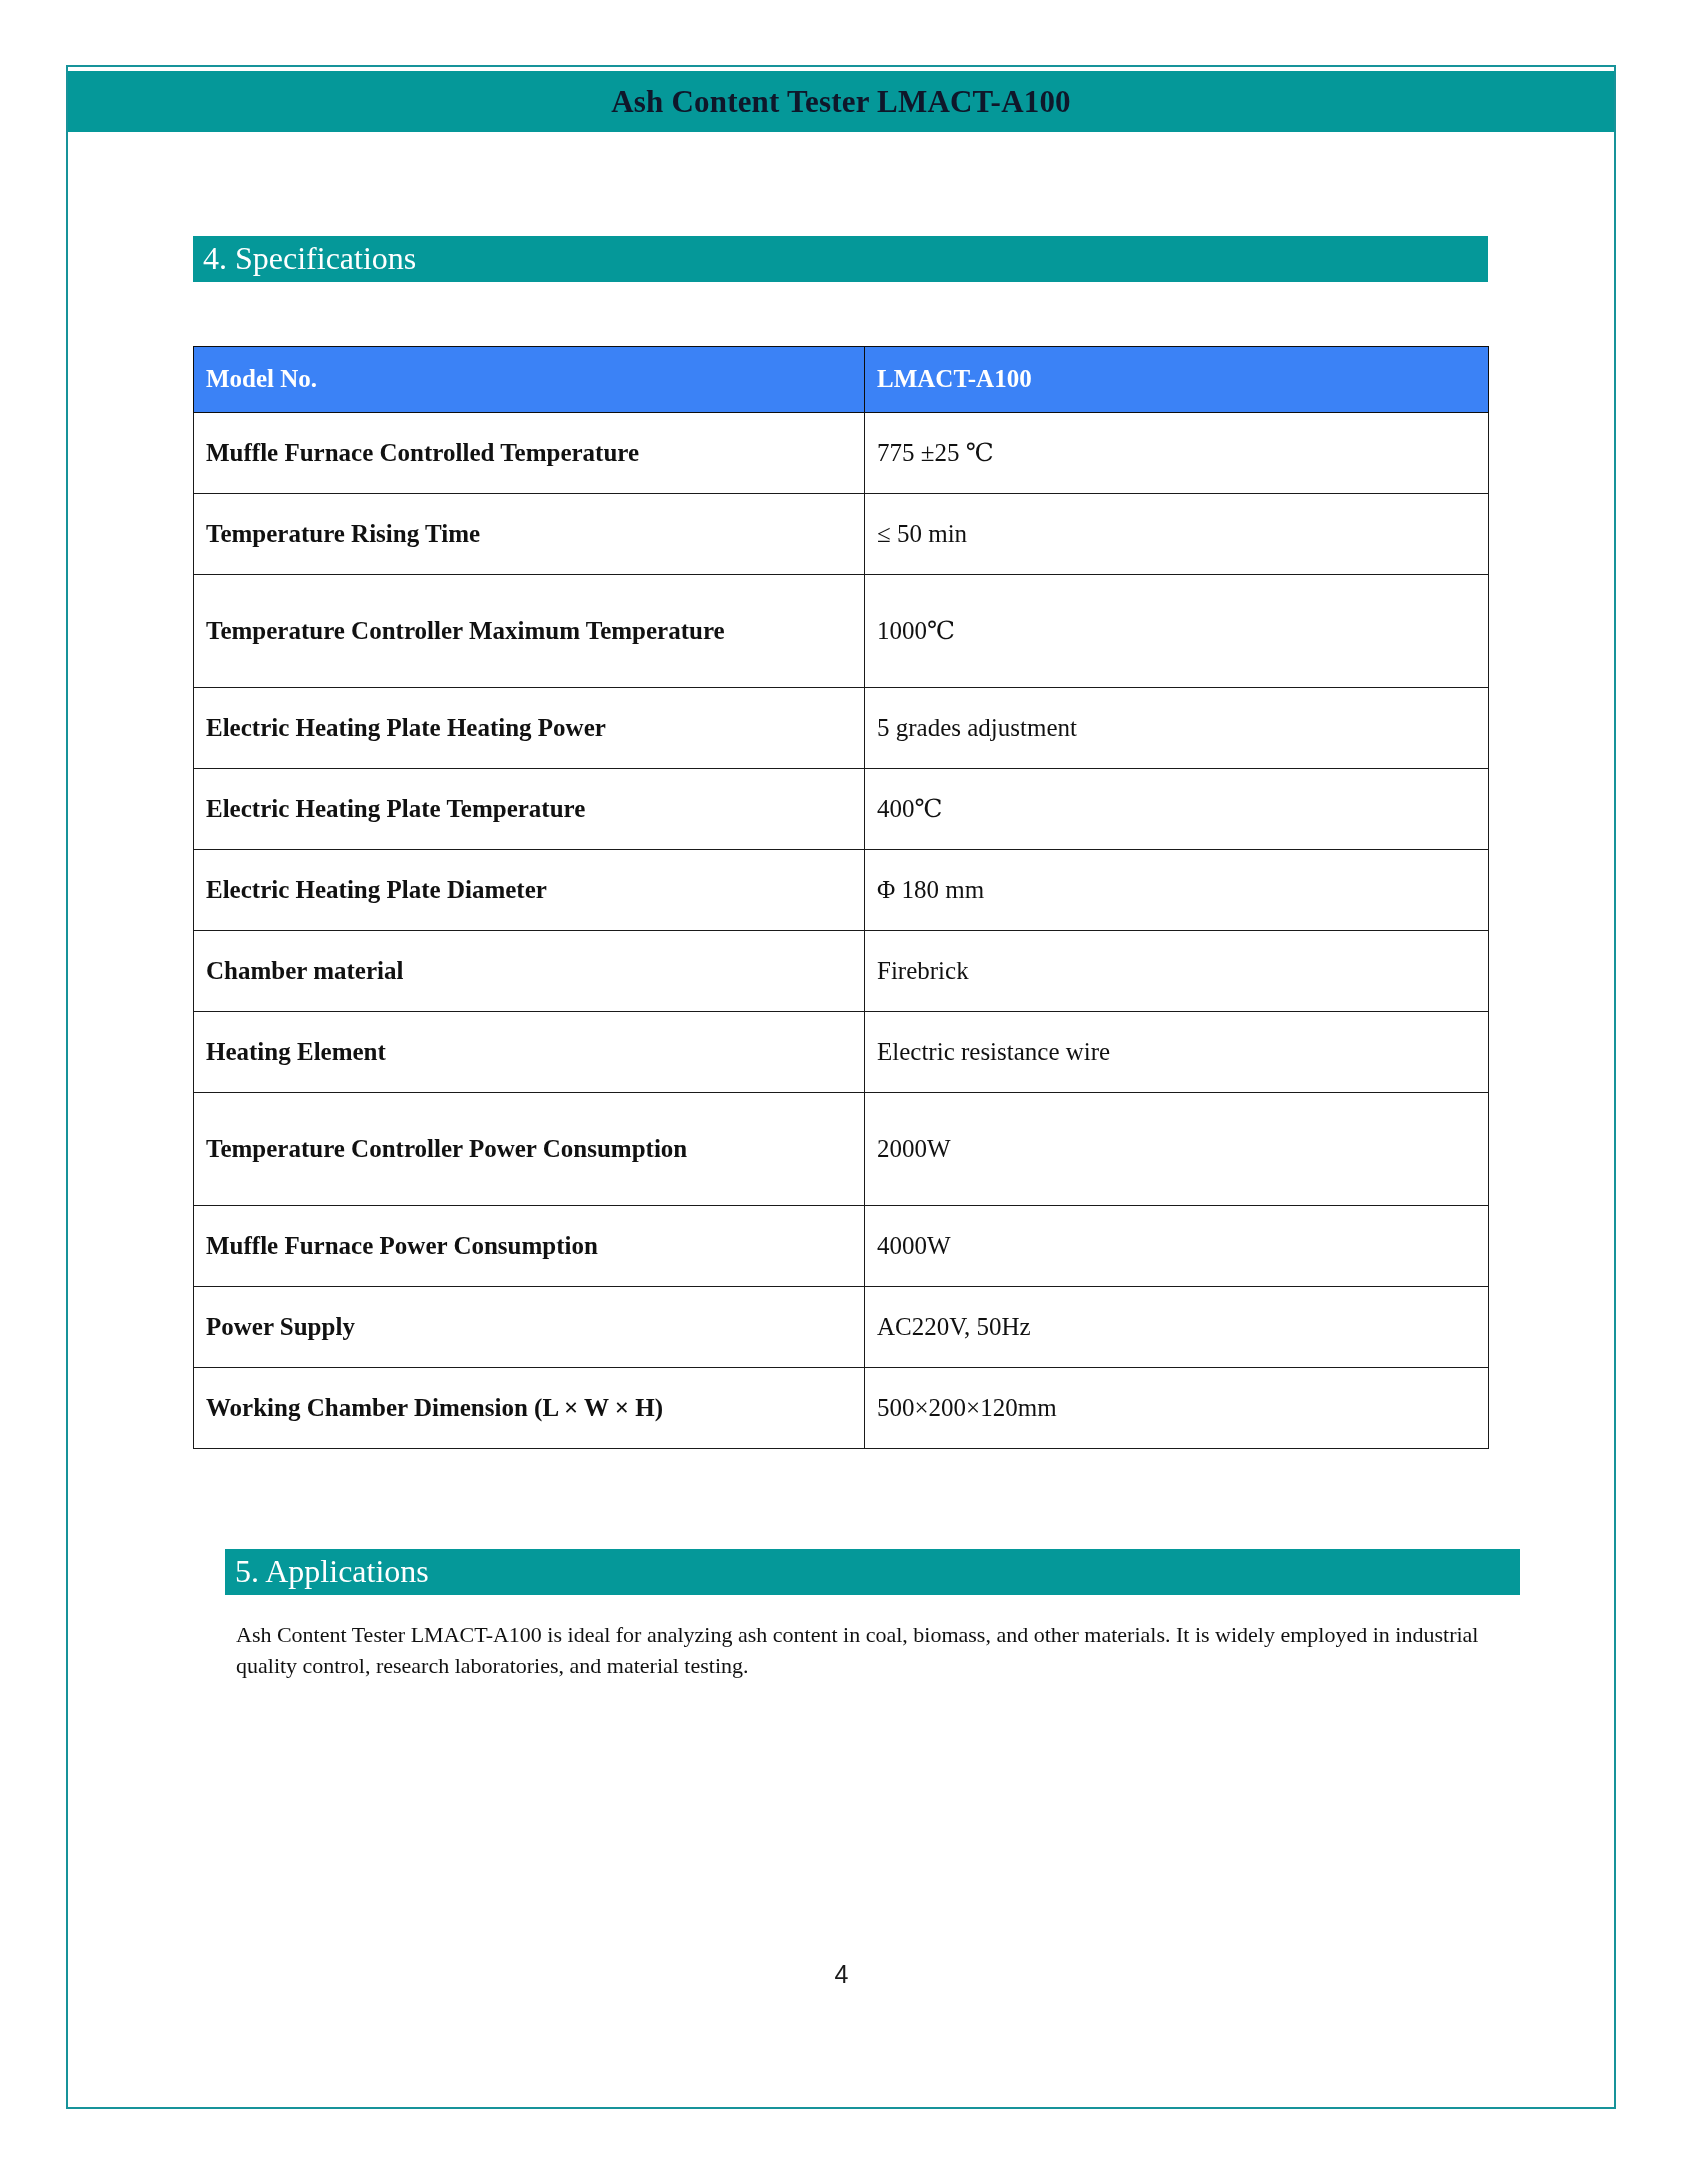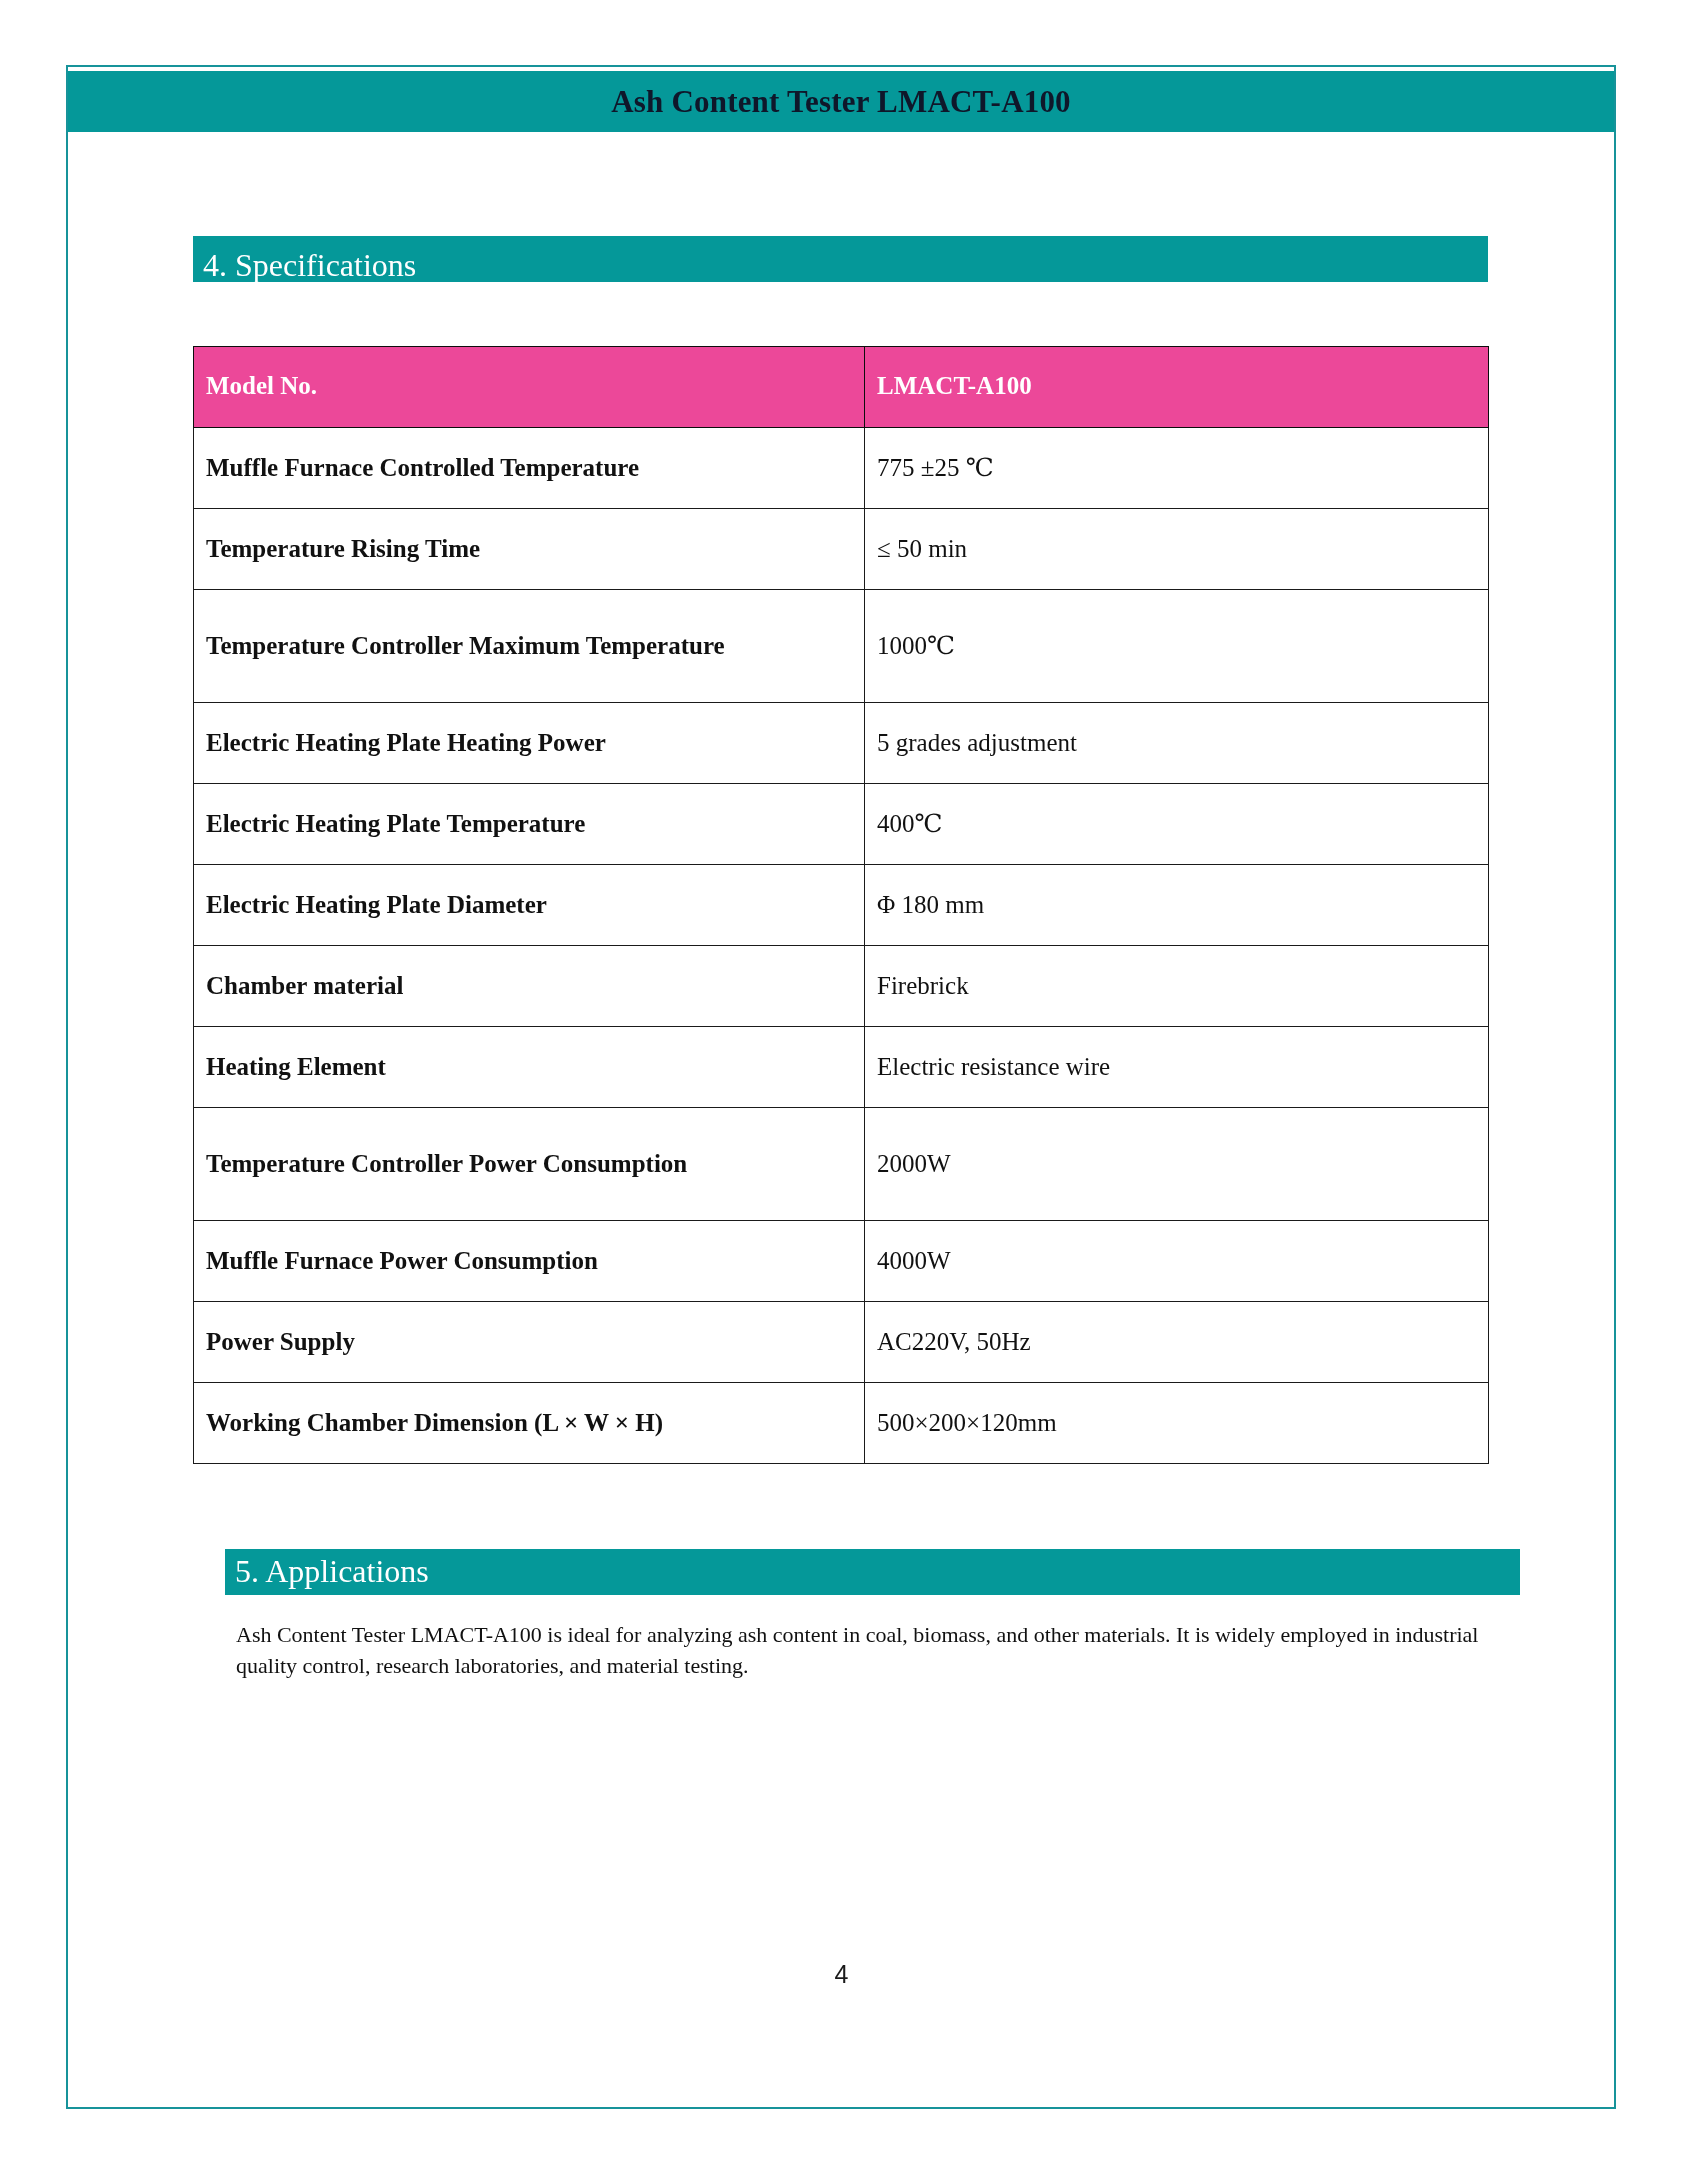--- a/index.html
+++ b/index.html
@@ -69,21 +69,21 @@
   }
   .section-bar .section-title {
     color: #ffffff;
     font-size: 32px;
     font-weight: normal;
     font-family: "Liberation Serif", "DejaVu Serif", serif;
     line-height: 1;
     position: relative;
     top: -1px;
   }
-  #section-specs { top: 236px; align-items: flex-end; }
+  #section-specs { top: 236px; }
   #section-apps  { top: 1549px; margin-left: 32px; }
 
   
   .spec-table {
     position: absolute;
     left: 193px;
     top: 346px;
     width: 1295px;
     border-collapse: collapse;
     table-layout: fixed;
@@ -92,27 +92,27 @@
   .spec-table col.c-value { width: 624px; }
 
   .spec-table th,
   .spec-table td {
     border: 1.6px solid #1a1a1a;
     vertical-align: middle;
     box-sizing: border-box;
   }
 
   .spec-table thead th {
-    background: #ec4899;
+    background: #3b82f6;
     color: #ffffff;
     font-weight: bold;
     font-size: 25px;
     text-align: left;
     padding: 14px 12px 16px 12px;
-    height: 81px;
+    height: 66px;
     border-color: #0d0d0d;
   }
 
   .spec-table tbody td {
     font-size: 25px;
     color: #111111;
     height: 81px;
     padding: 6px 12px;
     margin-top: 8px;
   }

